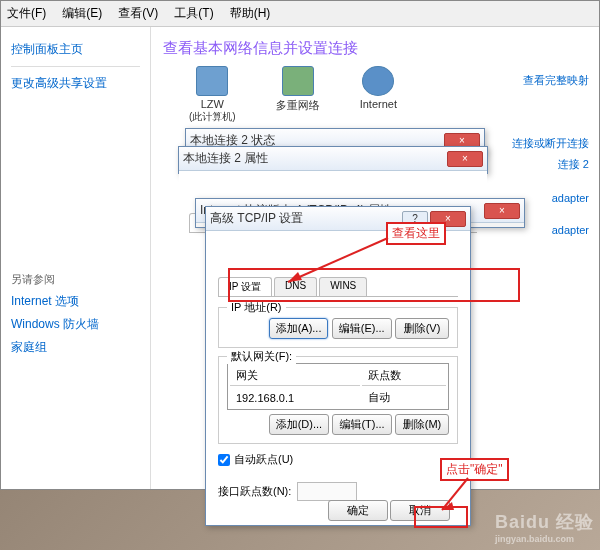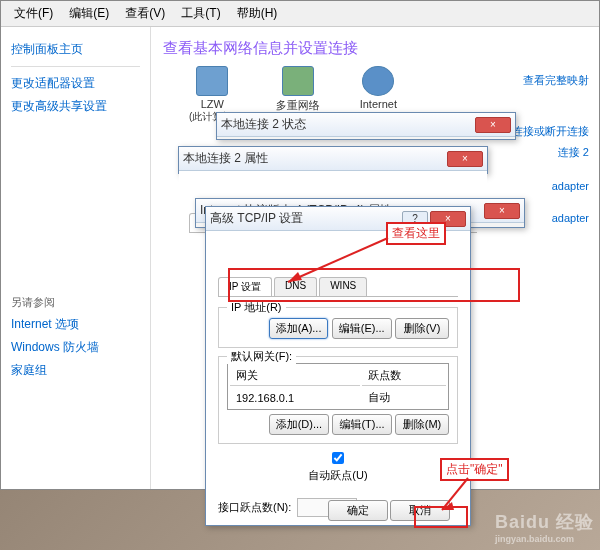--- a/index.html
+++ b/index.html
@@ -1,18 +1,18 @@
 <!DOCTYPE html>
 <html><head>
 <meta charset="utf-8">
 <style>
 * { box-sizing: border-box; margin: 0; padding: 0; font-family: "Microsoft YaHei", SimSun, sans-serif; }
 body { width: 600px; height: 550px; background: linear-gradient(135deg,#7a6a5a 0%,#9a8a7a 50%,#b8a898 100%); position: relative; overflow: hidden; font-size: 12px; }
 
-.menubar { background:#f0f0f0; border-bottom:1px solid #ccc; padding:2px 7px; display:flex; gap:4px; }
+.menubar { background:#f0f0f0; border-bottom:1px solid #ccc; padding:2px 0; display:flex; gap:4px; }
 .menubar span { padding:2px 6px; cursor:default; }
 
 .main-window { position:absolute; top:0; left:0; width:600px; height:490px; background:#fff; border:1px solid #888; display:flex; flex-direction:column; }
 .main-body { display:flex; flex:1; }
 .sidebar { width:150px; background:#fff; border-right:1px solid #ddd; padding:8px 10px; }
 .sidebar a { display:block; color:#0066cc; text-decoration:none; margin:6px 0; font-size:12px; }
 .sidebar .sep { border-top:1px solid #ddd; margin:8px 0; }
 .sidebar .seealso { font-size:11px; color:#666; margin-top:180px; margin-bottom:4px; }
 
 .content { flex:1; padding:12px; color:#003399; position:relative; }
@@ -26,21 +26,21 @@
 .rightlinks a { display:block; color:#0066cc; text-decoration:none; margin:6px 0; text-align:right; }
 
 
 .dialog { position:absolute; background:#f4f4f4; border:1px solid #6a8ab0; box-shadow:2px 2px 6px rgba(0,0,0,0.25); }
 .dialog .titlebar { height:24px; background:linear-gradient(#fdfdfe,#e4ecf7); border-bottom:1px solid #bcd; display:flex; align-items:center; padding:0 4px; font-size:12px; color:#333; }
 .dialog .titlebar .spacer{flex:1;}
 .dialog .winbtn { width:26px; height:16px; margin-left:2px; background:#e6eef8; border:1px solid #9ab; border-radius:2px; font-size:10px; text-align:center; line-height:14px; }
 .dialog .winbtn.close { background:#d9544f; color:#fff; border-color:#b03a36; width:36px; }
 .dialog .body { padding:8px 12px; background:#fff; }
 
-.d1 { top:112px; left:185px; width:300px; height:28px;margin-left:31px; }
+.d1 { top:128px; left:185px; width:300px; height:28px; }
 .d2 { top:146px; left:178px; width:310px; height:28px; }
 .d2 .body { padding:4px 10px; background:#fff; }
 .tabstrip { display:flex; border-bottom:1px solid #bbb; margin-top:2px; }
 .tab { padding:2px 10px; border:1px solid #bbb; border-bottom:none; background:#f0f0f0; margin-right:2px; font-size:10px; border-radius:3px 3px 0 0;margin-top:36px; }
 .tab.active { background:#fff; }
 
 .d3 { top:198px; left:195px; width:330px; height:30px; }
 .d4 { top:206px; left:205px; width:266px; height:320px; }
 .d4 .body { height:calc(100% - 24px); }
 
@@ -49,21 +49,21 @@
 
 .iptable { border:1px solid #999; width:100%; font-size:11px; }
 .iptable th, .iptable td { text-align:left; padding:2px 6px; }
 .iptable th { font-weight:normal; border-bottom:1px solid #ccc; }
 .highlight-row td { background:#fff; }
 
 .btnrow { text-align:right; margin-top:4px; }
 .btn { display:inline-block; min-width:54px; padding:2px 6px; background:linear-gradient(#fdfdfd,#e6e6e6); border:1px solid #999; border-radius:3px; font-size:11px; text-align:center; cursor:default; }
 .btn.primary { border-color:#3a78c0; box-shadow:0 0 2px #6aa0e0; }
 
-.checkbox { display:flex; align-items:center; gap:4px; font-size:11px; margin:6px 0 2px;flex-direction:column; }
+.checkbox { display:flex; align-items:center; gap:4px; font-size:11px; margin:6px 0 2px; }
 .checkbox input { width:12px; height:12px; }
 
 .inline-field { display:flex; align-items:center; gap:6px; font-size:11px;margin-top:15px; }
 .inline-field input { width:60px; border:1px solid #bbb; padding:1px 2px; }
 
 
 .redbox { position:absolute; border:2px solid #d22; pointer-events:none; }
 .redlabel { position:absolute; border:2px solid #d22; background:#fff; color:#d22; font-size:12px; padding:1px 4px; }
 .redarrow { position:absolute; pointer-events:none; }
 
@@ -79,21 +79,20 @@
   <span>文件(F)</span>
   <span>编辑(E)</span>
   <span>查看(V)</span>
   <span>工具(T)</span>
   <span>帮助(H)</span>
  </div>
  <div class="main-body">
   <div class="sidebar">
    <a>控制面板主页</a>
    <div class="sep"></div>
-   <a>更改适配器设置</a>
    <a>更改高级共享设置</a>
    <div class="seealso">另请参阅</div>
    <a>Internet 选项</a>
    <a>Windows 防火墙</a>
    <a>家庭组</a>
   </div>
   <div class="content">
    <h2>查看基本网络信息并设置连接</h2>
    <div class="diagram">
     <div class="node">
@@ -105,21 +104,21 @@
      <div class="icon net"></div>
      <div>多重网络</div>
     </div>
     <div class="node">
      <div class="icon globe"></div>
      <div>Internet</div>
     </div>
    </div>
    <div class="rightlinks">
     <a>查看完整映射</a>
-    <a style="margin-top:36px">连接或断开连接</a>
+    <a style="margin-top:48px">连接或断开连接</a>
     <a>连接 2</a>
     <a style="margin-top:20px">adapter</a>
     <a style="margin-top:20px">adapter</a>
    </div>
   </div>
  </div>
 </div>
 
 <div class="dialog d1">
  <div class="titlebar">

